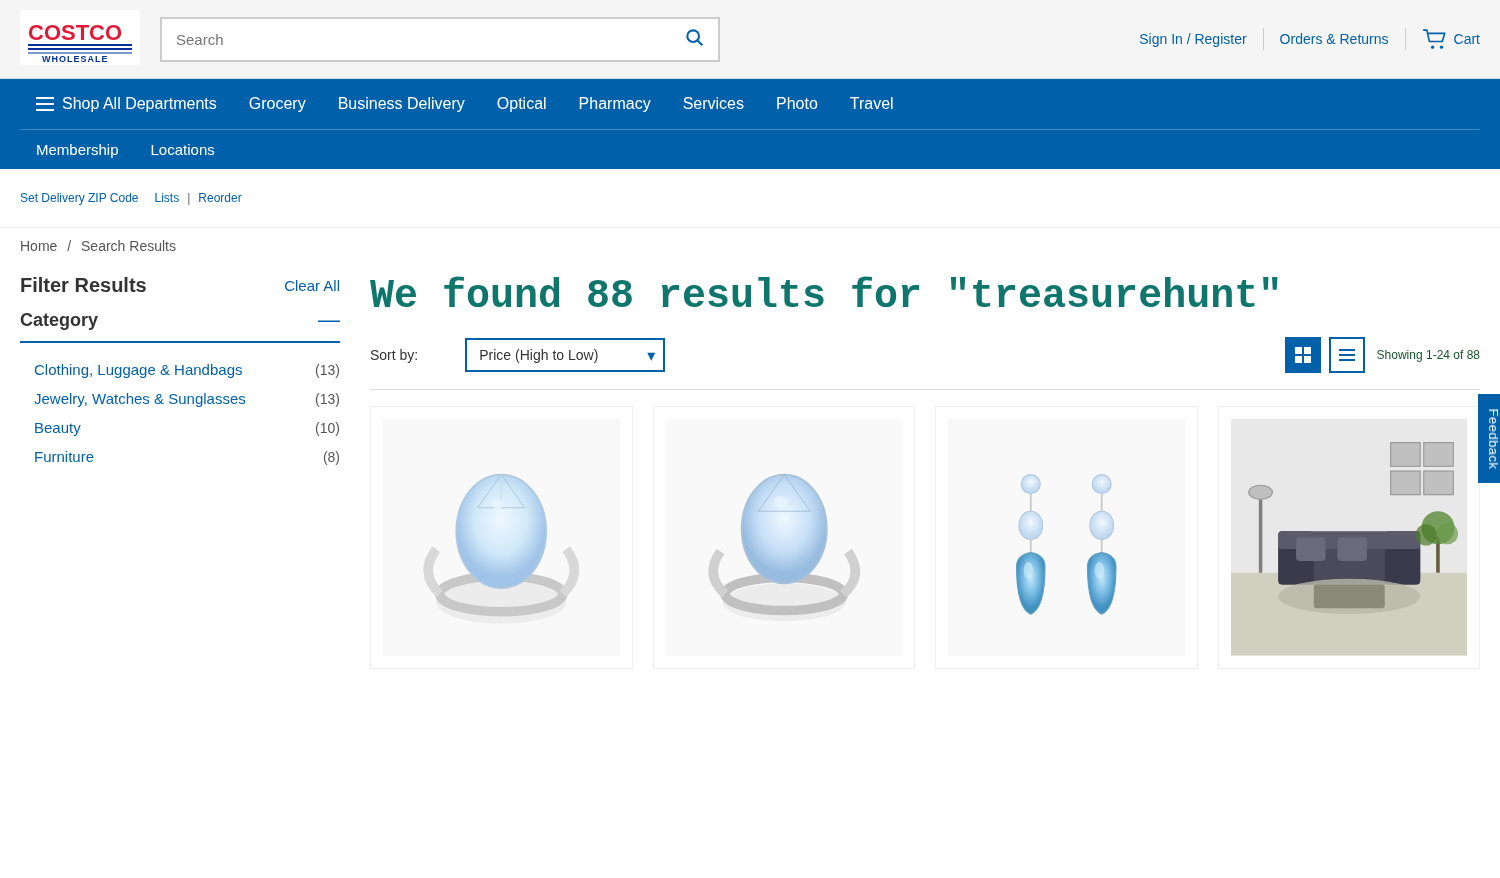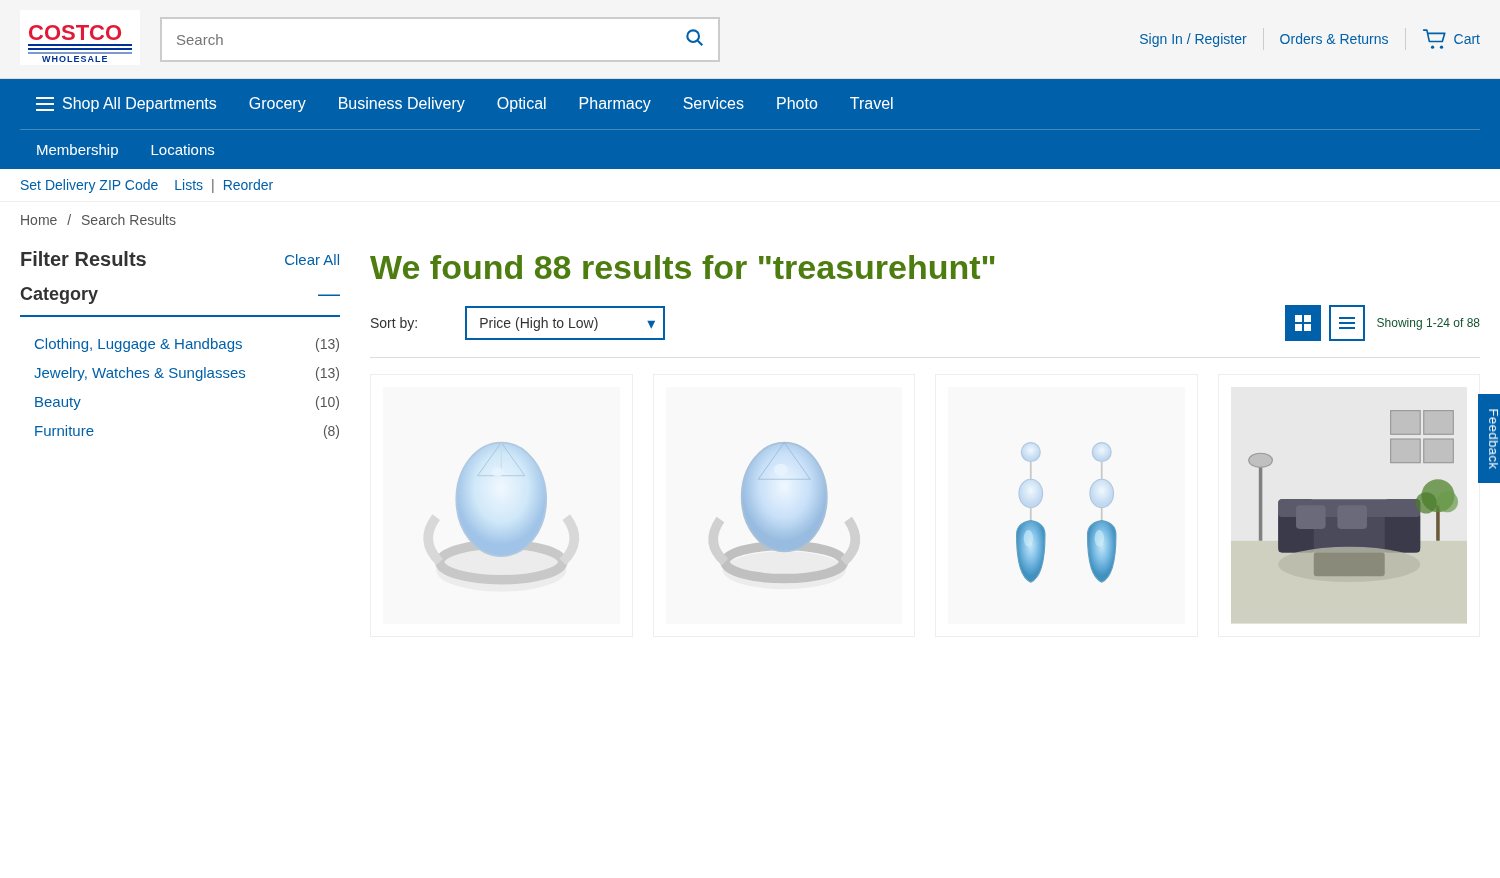--- a/index.html
+++ b/index.html
@@ -121,26 +121,26 @@
       height: 40px;
       border-top: 1px solid rgba(255,255,255,0.25);
     }
     .nav-secondary .nav-item {
       font-size: 15px;
     }
 
     
     .sub-header {
       background: #fff;
-      padding: 8px 20px;
+      padding: 22px 20px;
       border-bottom: 1px solid #eee;
       display: flex;
       align-items: center;
       gap: 4px;
-      font-size: 14px;
+      font-size: 12px;
     }
     .sub-link {
       color: #0060a9;
       cursor: pointer;
       text-decoration: none;
     }
     .sub-separator {
       color: #666;
       margin: 0 4px;
     }
@@ -224,24 +224,25 @@
       color: #555;
       font-size: 14px;
     }
 
     
     .content-area {
       flex: 1;
       padding-top: 10px;
     }
     .results-heading {
-      font-size: 34px;
+      font-size: 40px;
       font-weight: bold;
-      color: #4d7c0f;
+      color: #0f766e;
       margin-bottom: 18px;
+      font-family: Liberation Mono, monospace;
     }
     .sort-bar {
       display: flex;
       align-items: center;
       gap: 14px;
       margin-bottom: 16px;
       border-bottom: 1px solid #ddd;
       padding-bottom: 16px;
     }
     .sort-label {

